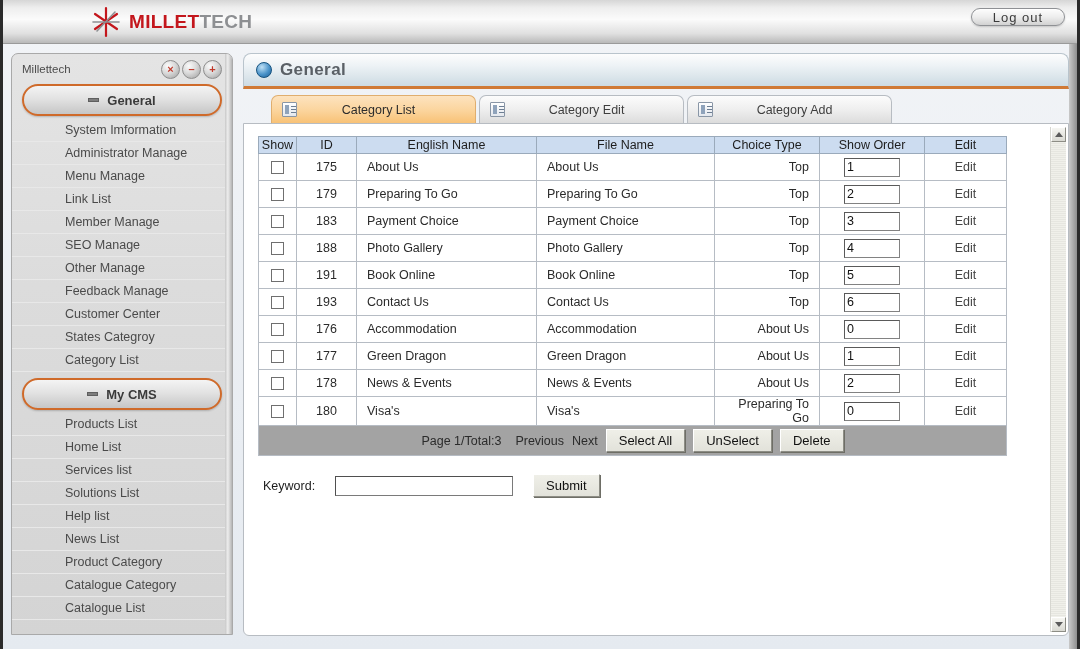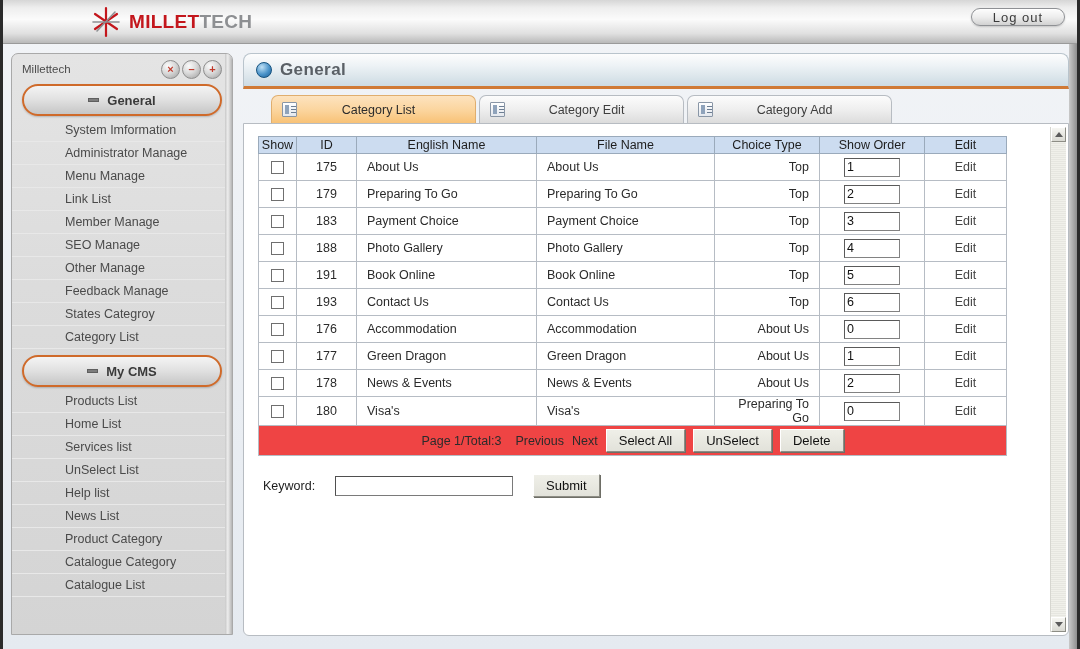--- a/index.html
+++ b/index.html
@@ -207,21 +207,21 @@
     border-top-color: #5a5a5a; border-left-color: #5a5a5a;
     background: #fff;
     font-family: "Liberation Sans", sans-serif;
     font-size: 12.5px; color: #111;
     padding: 0 2px;
   }
   .edit-link { color: #444; cursor: pointer; }
 
   tr.footer-row td {
     height: 30px; padding: 0;
-    background: #ef4444;
+    background: #a3a3a3;
     text-align: center;
   }
   .footer-inner {
     display: flex; align-items: center; justify-content: center; gap: 8px;
     font-size: 12.5px; color: #2b2b2b;
   }
   .pg-text { margin-right: 6px; }
   .pg-link { cursor: pointer; color: #2b2b2b; }
   .btn95 {
     font-family: "Liberation Sans", sans-serif;
@@ -320,33 +320,34 @@
     </div>
     <ul class="sb-list">
       <li>System Imformation</li>
       <li>Administrator Manage</li>
       <li>Menu Manage</li>
       <li>Link List</li>
       <li>Member Manage</li>
       <li>SEO Manage</li>
       <li>Other Manage</li>
       <li>Feedback Manage</li>
+      <li>Customer Center</li>
       <li>States Categroy</li>
       <li>Category List</li>
     </ul>
 
     <div class="sb-group-btn">
       <span class="sb-minus"></span>
       <span>My CMS</span>
     </div>
     <ul class="sb-list">
       <li>Products List</li>
       <li>Home List</li>
       <li>Services list</li>
-      <li>UnSelect List</li>
+      <li>Solutions List</li>
       <li>Help list</li>
       <li>News List</li>
       <li>Product Category</li>
       <li>Catalogue Category</li>
       <li>Catalogue List</li>
     </ul>
     <div class="sb-scroll-strip"></div>
   </div>
 
   <div class="main">

